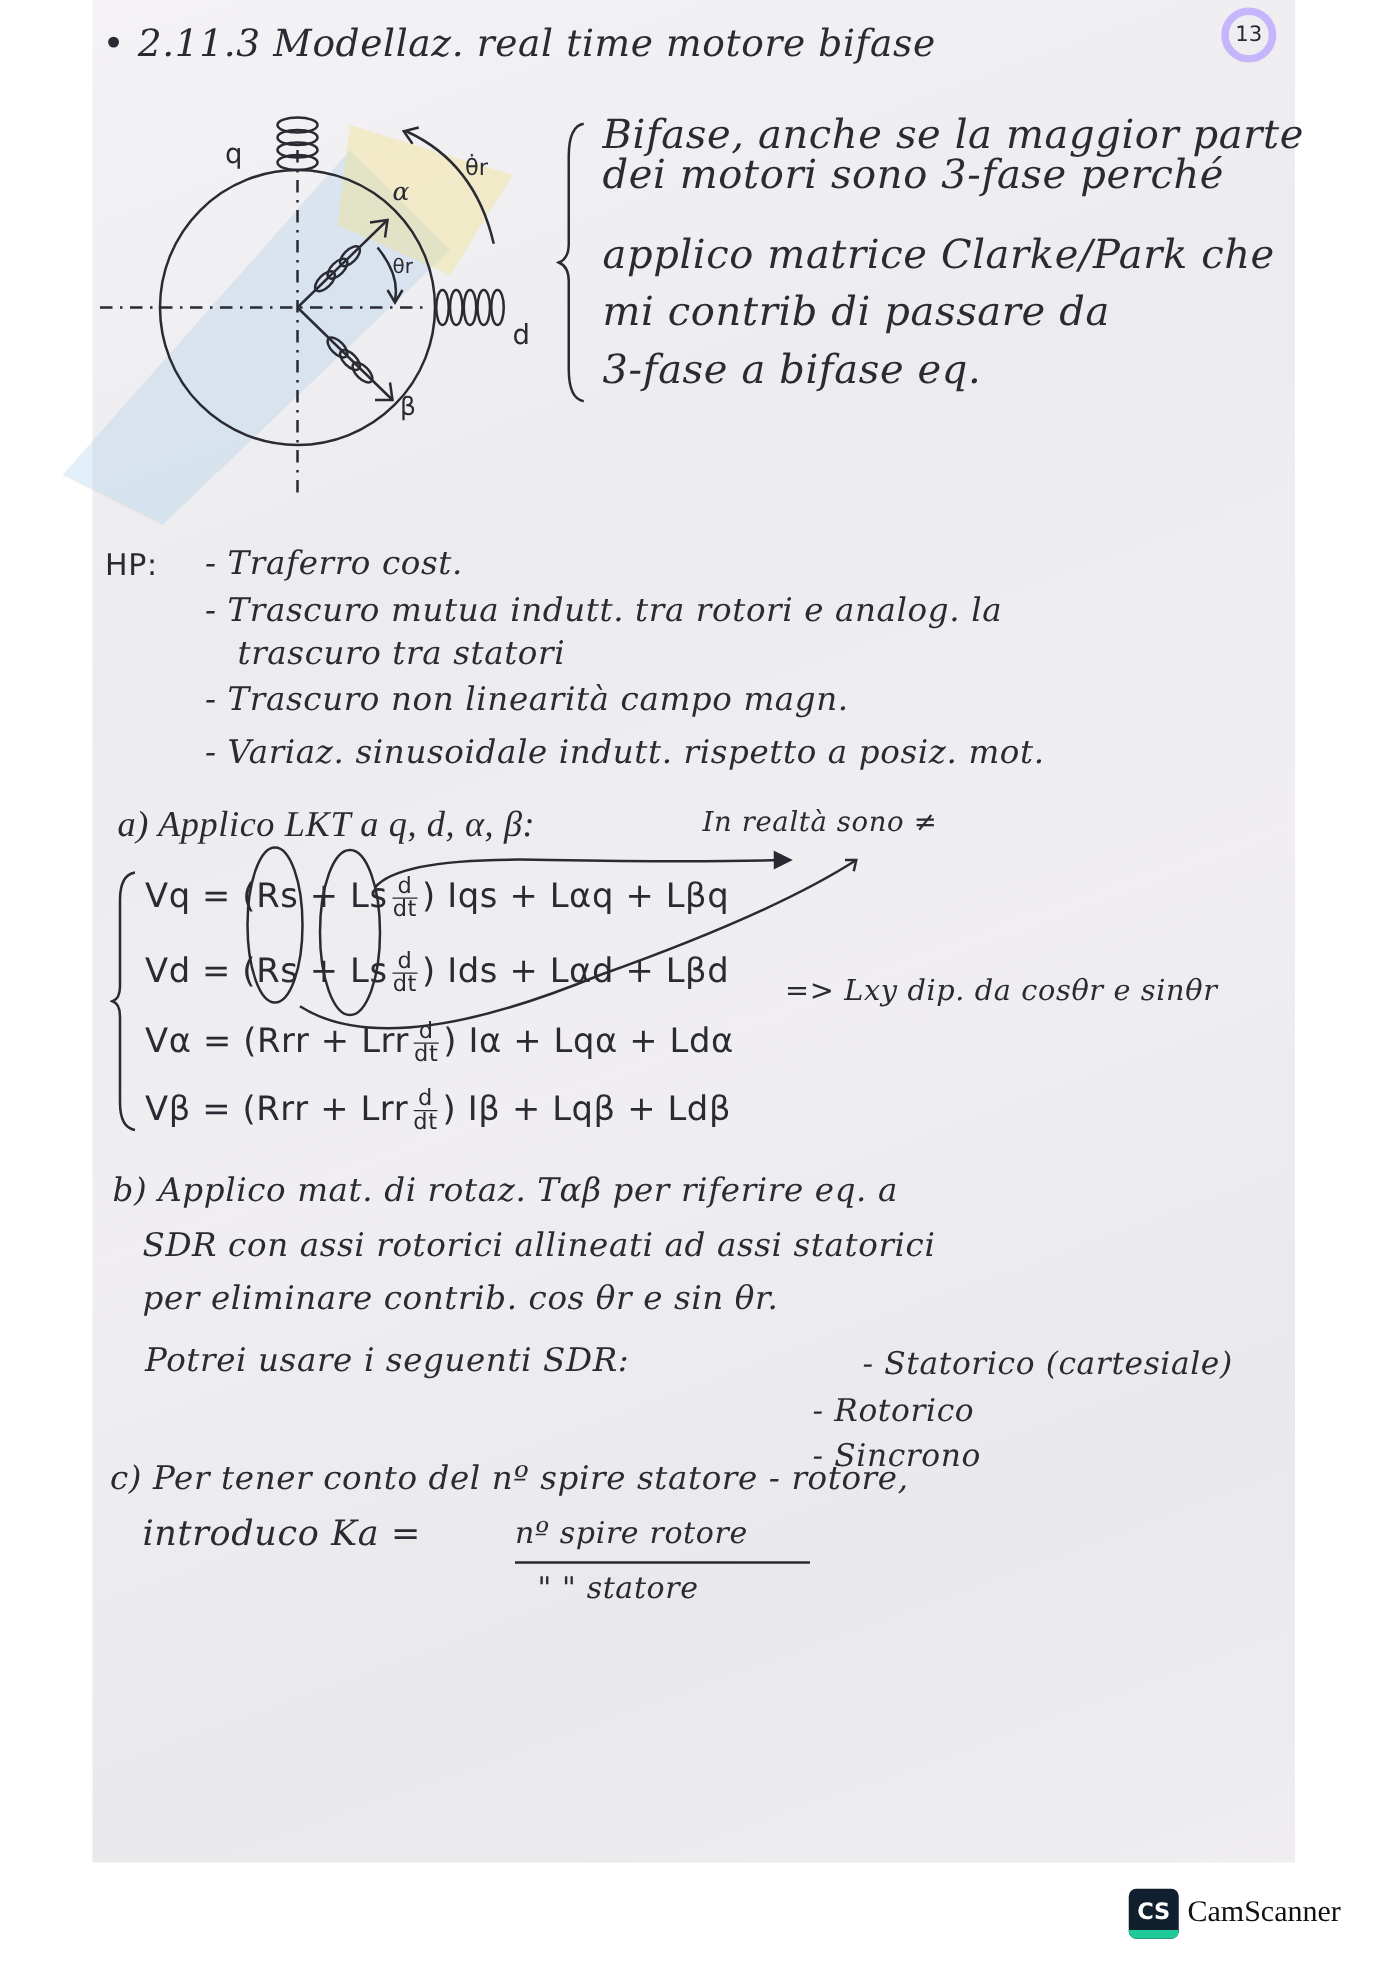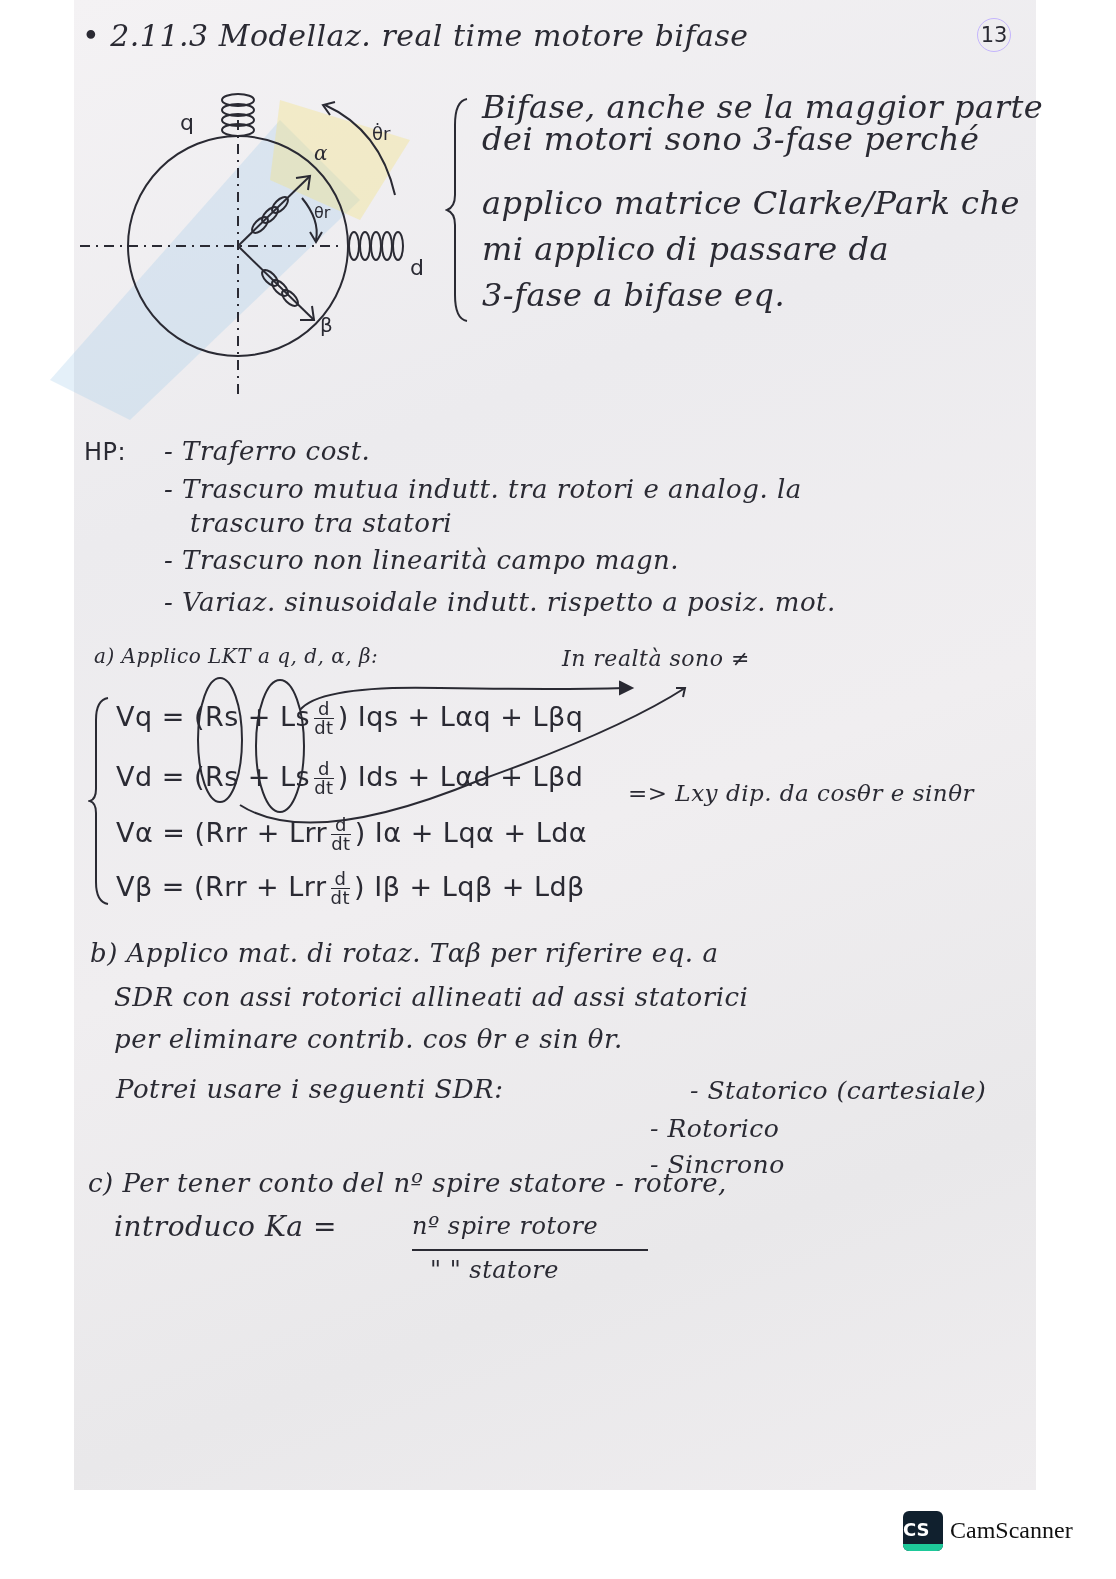--- a/index.html
+++ b/index.html
@@ -12,42 +12,42 @@
     position: absolute; left: 74px; top: 0; width: 962px; height: 1490px;
     background: linear-gradient(160deg, #f4f2f4 0%, #ecebee 30%, #f0eef0 55%, #e9e8ea 80%, #efedef 100%);
   }
   .hw {
     position: absolute; color: #2a2a33;
     font-family: "DejaVu Serif", serif; font-style: italic;
     white-space: nowrap; letter-spacing: 0.5px;
   }
   .title { left: 82px; top: 18px; font-size: 30px; }
   .pagenum {
-    position: absolute; left: 977px; top: 18px; width: 32px; height: 32px;
-    border: 1px solid #c4b5fd; border-radius: 50%;
-    font-family: "DejaVu Sans", sans-serif; font-size: 21px; color: #2a2a33;
+    position: absolute; left: 977px; top: 6px; width: 32px; height: 32px;
+    border: 6px solid #c4b5fd; border-radius: 50%;
+    font-family: "DejaVu Sans", sans-serif; font-size: 17px; color: #2a2a33;
     display: flex; align-items: center; justify-content: center;
   }
   .diagram { position: absolute; left: 70px; top: 70px; }
   .brace { position: absolute; }
   .intro-line { font-size: 32px; left: 482px; }
   .hp-label { left: 84px; top: 438px; font-size: 24px; font-style: normal; font-family: "DejaVu Sans", sans-serif; }
   .hp-item { font-size: 26px; }
   .eq { font-family: "DejaVu Sans", sans-serif; font-style: normal; font-size: 27px; }
   .frac { display: inline-block; vertical-align: middle; text-align: center; font-size: 18px; line-height: 18px; margin: 0 4px; }
   .frac span { display: block; }
   .frac .num { border-bottom: 1.5px solid #2a2a33; padding: 0 2px; }
   .watermark {
     position: absolute; left: 30px; top: 80px; width: 430px; height: 340px;
     pointer-events: none;
   }
   .cs-logo {
     position: absolute; left: 903px; top: 1511px; width: 40px; height: 40px;
     border-radius: 6px; background: #10202e; overflow: hidden;
-    display: flex; align-items: center; 
+    display: flex; align-items: center; justify-content: center;
   }
   .cs-logo::after {
     content: ""; position: absolute; left: 0; right: 0; bottom: 0; height: 7px; background: #1ec99a;
   }
   .cs-logo span { color: #fff; font-family: "DejaVu Sans", sans-serif; font-weight: bold; font-size: 18px; margin-top: -4px; }
   .cs-name {
     position: absolute; left: 950px; top: 1517px;
     font-family: "Liberation Serif", serif; font-size: 24px; color: #111;
   }
   .fracline { position: absolute; left: 412px; top: 1249px; width: 236px; height: 0; border-top: 2px solid #2a2a33; }
@@ -118,31 +118,31 @@
   <text x="302" y="70" font-size="18" fill="#2a2a33" font-family="DejaVu Sans, sans-serif">θ̇r</text>
 </svg>
 
 <svg class="brace" style="left:445px; top:95px;" width="30" height="230">
   <path d="M22,4 Q10,6 10,30 L10,100 Q10,112 2,115 Q10,118 10,130 L10,200 Q10,224 22,226" stroke="#2a2a33" stroke-width="2" fill="none"></path>
 </svg>
 
 <div class="hw intro-line" style="top:88px;">Bifase, anche se la maggior parte</div>
 <div class="hw intro-line" style="top:120px;">dei motori sono 3-fase perché</div>
 <div class="hw intro-line" style="top:184px;">applico matrice Clarke/Park che</div>
-<div class="hw intro-line" style="top:230px;">mi applico di passare da</div>
+<div class="hw intro-line" style="top:230px;">mi contrib di passare da</div>
 <div class="hw intro-line" style="top:276px;">3-fase a bifase eq.</div>
 
 <div class="hw hp-label">HP:</div>
 <div class="hw hp-item" style="left:164px; top:436px;">- Traferro cost.</div>
 <div class="hw hp-item" style="left:164px; top:474px;">- Trascuro mutua indutt. tra rotori e analog. la</div>
 <div class="hw hp-item" style="left:190px; top:508px;">trascuro tra statori</div>
 <div class="hw hp-item" style="left:164px; top:545px;">- Trascuro non linearità campo magn.</div>
 <div class="hw hp-item" style="left:164px; top:587px;">- Variaz. sinusoidale indutt. rispetto a posiz. mot.</div>
 
-<div class="hw" style="left:94px; top:644px; font-size:20px;">a) Applico LKT a q, d, α, β:</div>
+<div class="hw" style="left:94px; top:644px; font-size:29px;font-family:Liberation Serif, serif;">a) Applico LKT a q, d, α, β:</div>
 <div class="hw" style="left:562px; top:646px; font-size:22px;">In realtà sono ≠</div>
 
 <svg class="brace" style="left:88px; top:694px;" width="24" height="214">
   <path d="M20,4 Q8,6 8,26 L8,95 Q8,105 2,107 Q8,109 8,119 L8,188 Q8,208 20,210" stroke="#2a2a33" stroke-width="2" fill="none"></path>
 </svg>
 
 <svg style="position:absolute; left:180px; top:660px;" width="540" height="180">
   <g stroke="#2a2a33" stroke-width="2" fill="none">
     <ellipse cx="40" cy="80" rx="22" ry="62"></ellipse>
     <ellipse cx="100" cy="86" rx="24" ry="66"></ellipse>

